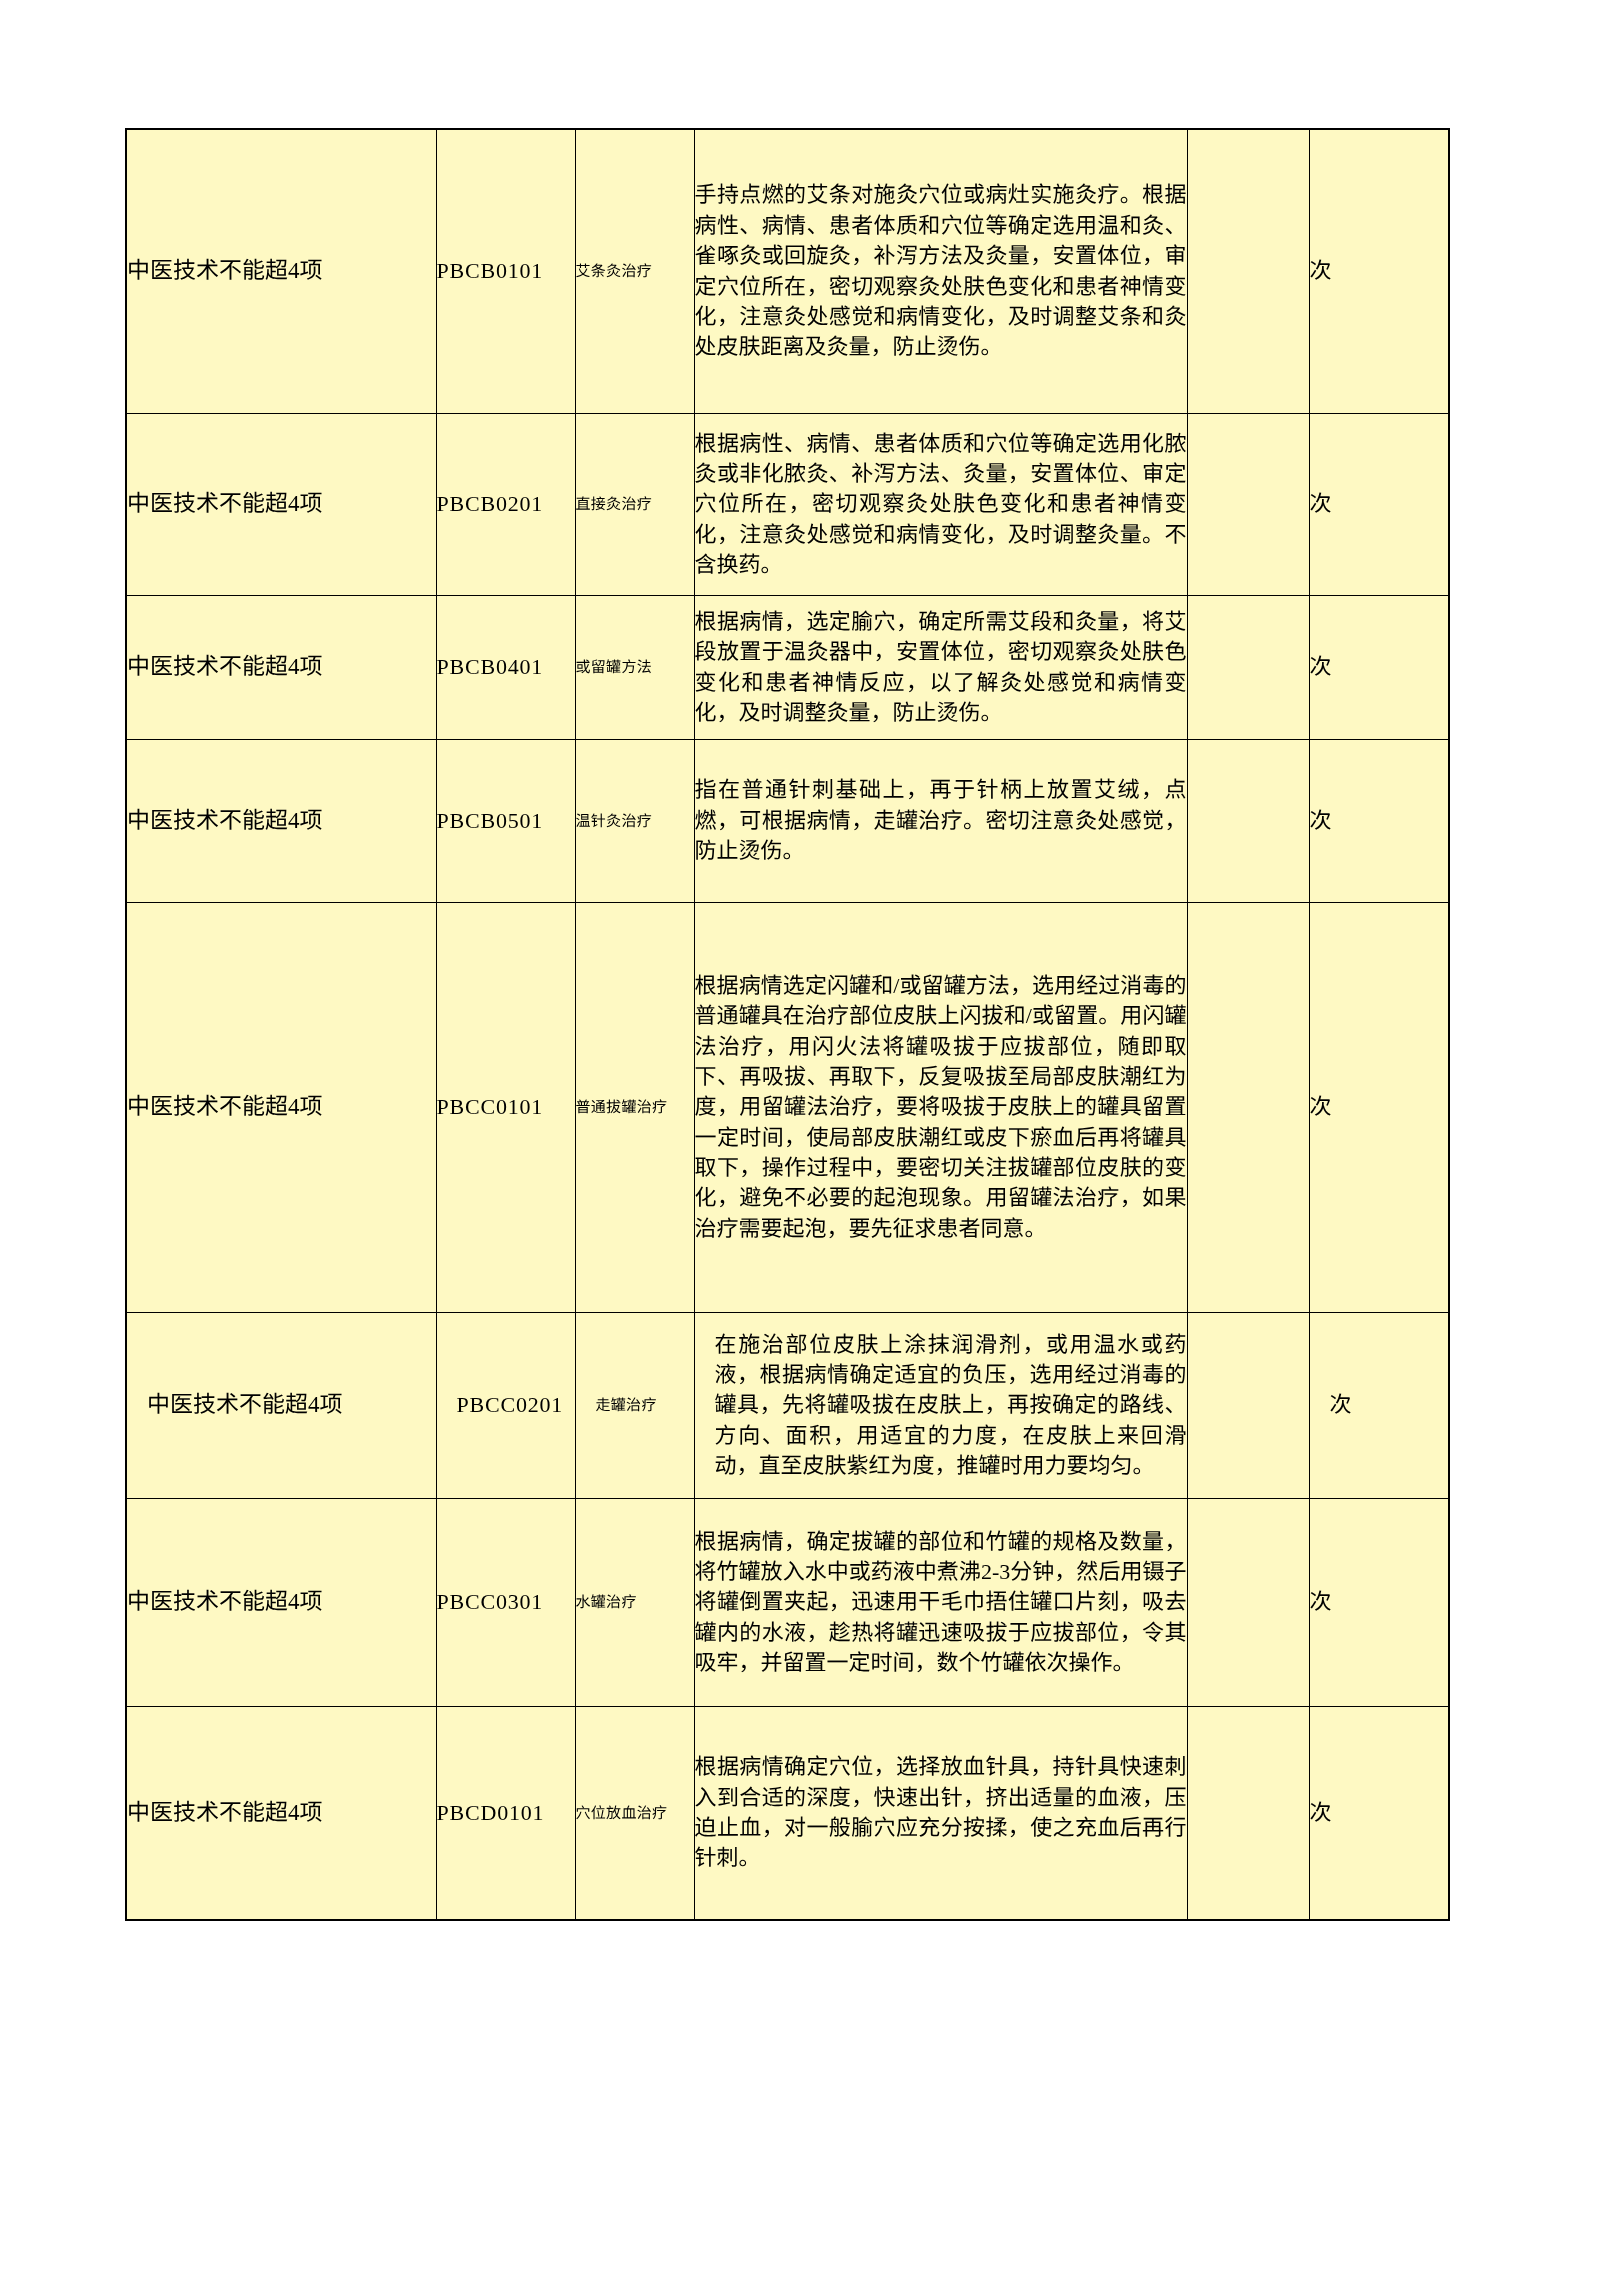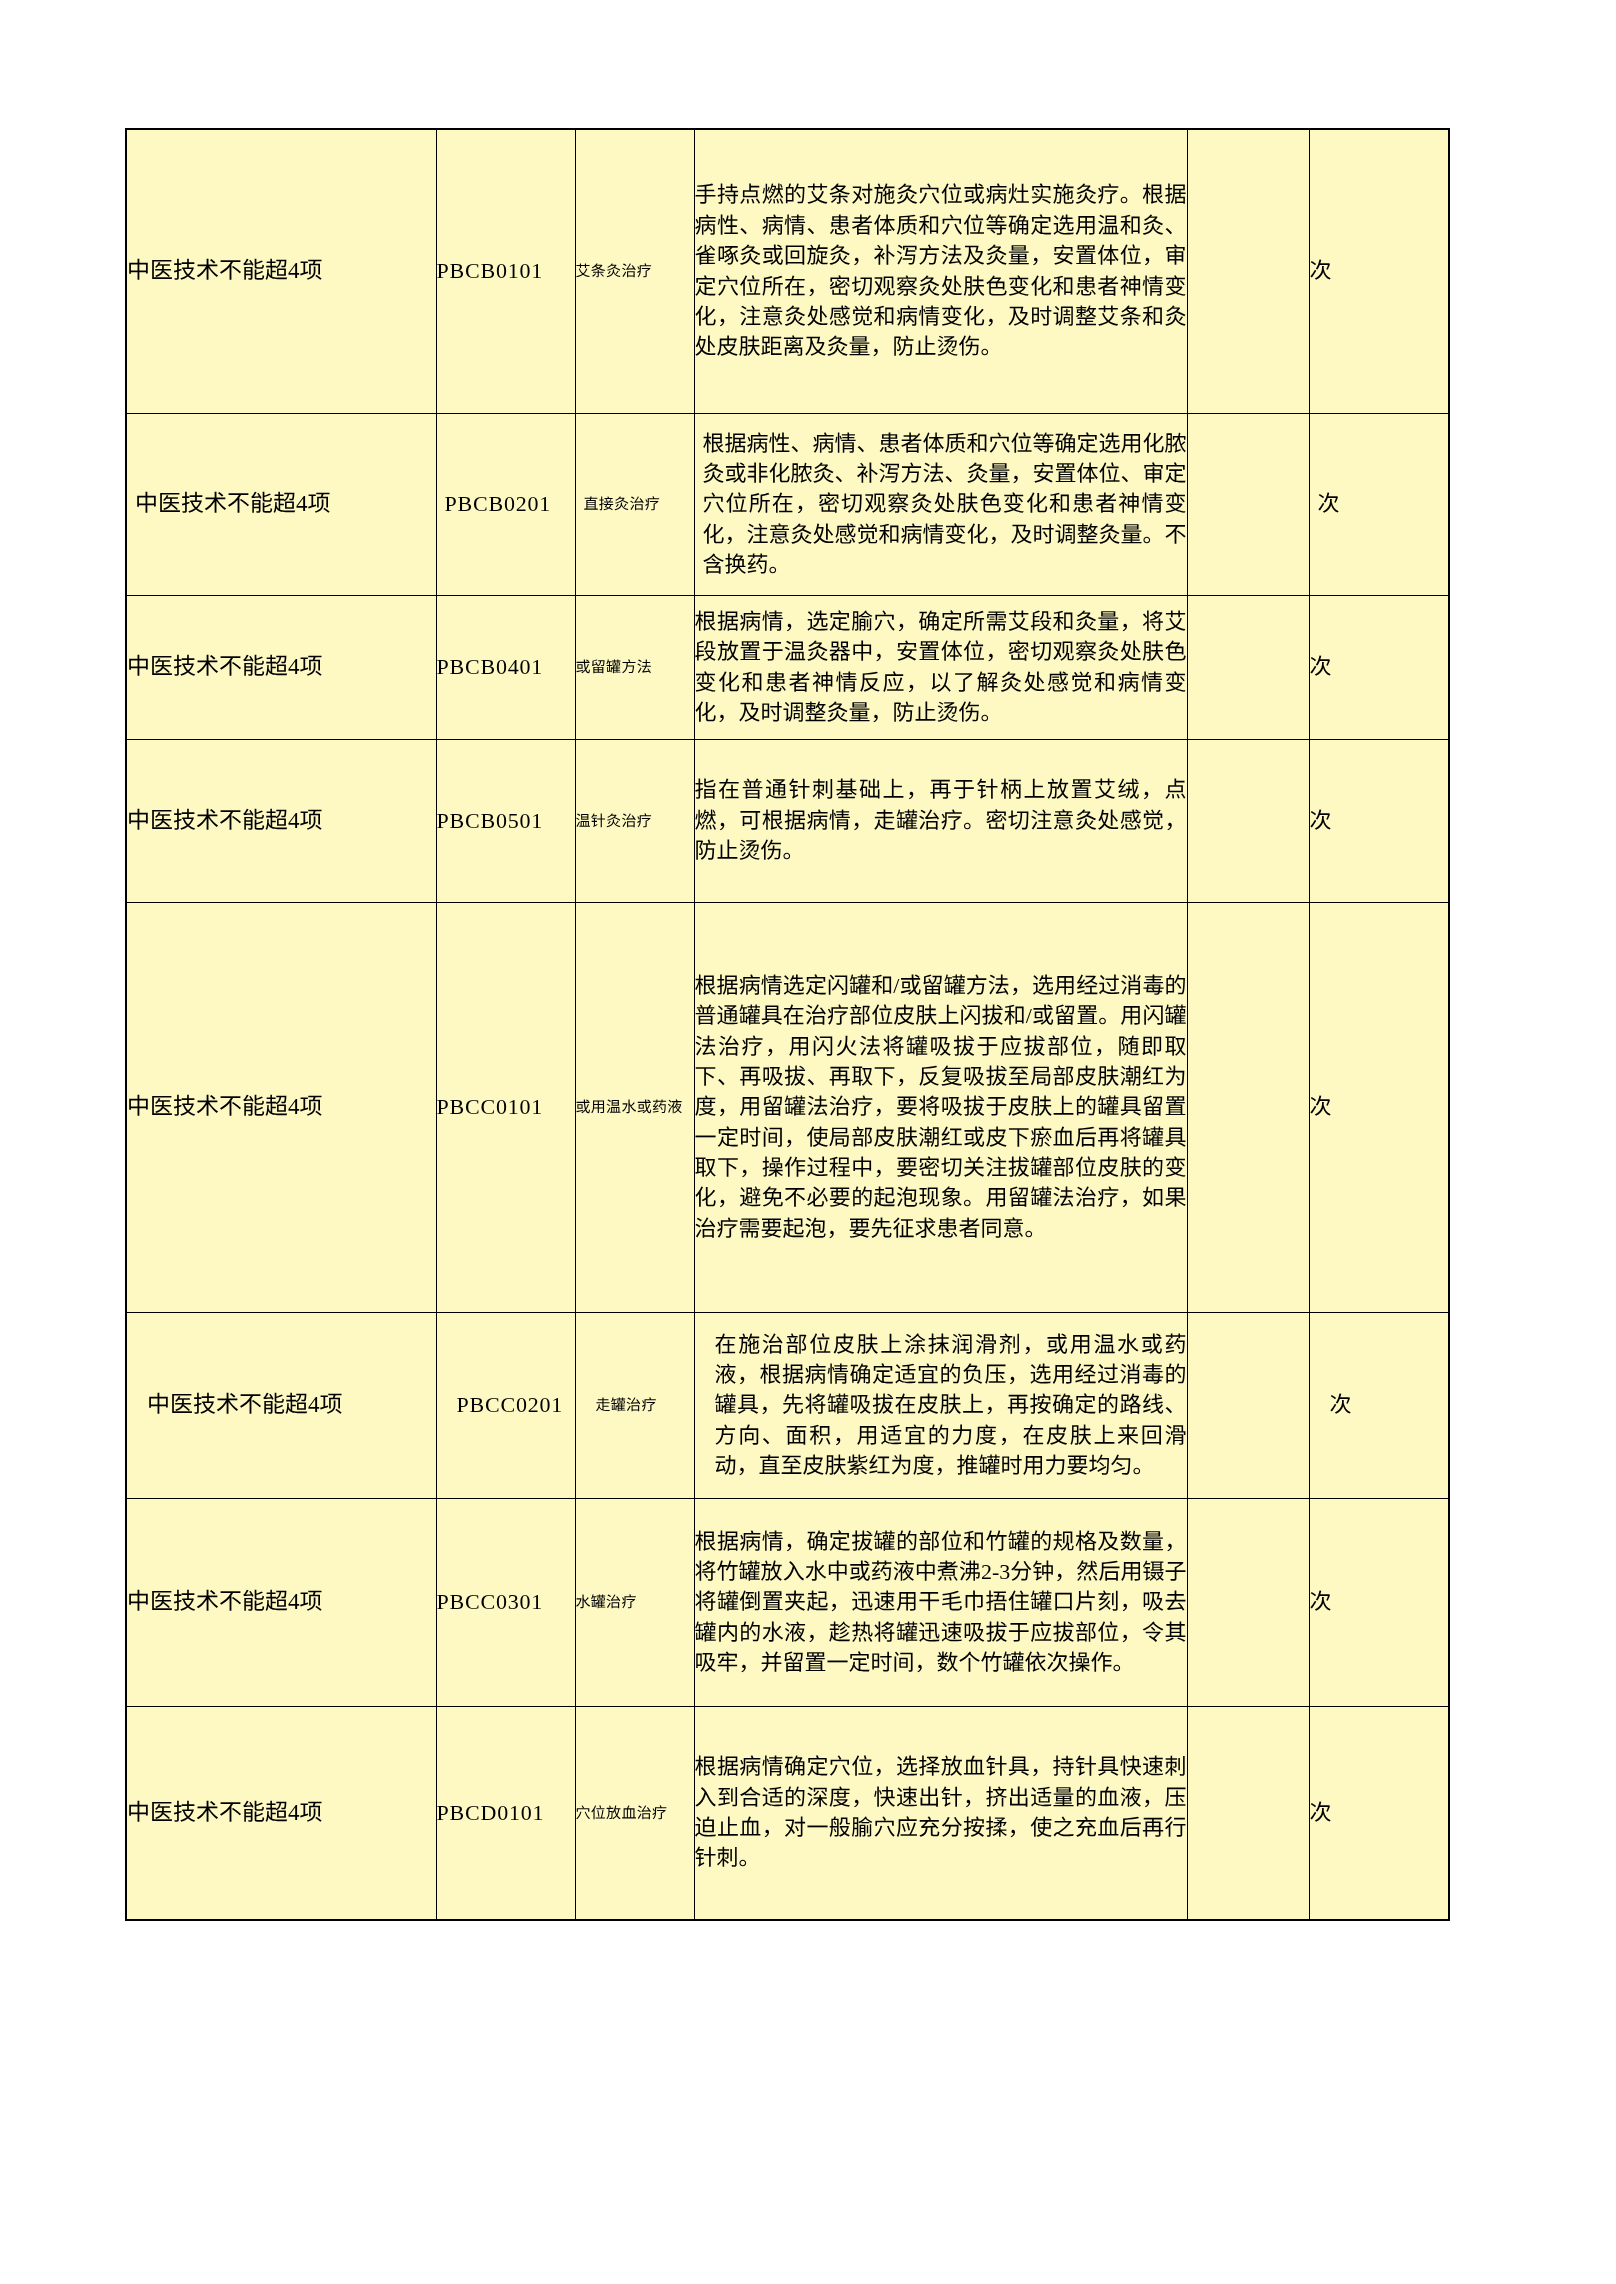--- a/index.html
+++ b/index.html
@@ -82,21 +82,21 @@
   .cell-blank {
     font-size: 21.5px;
   }
   .cell-unit {
     font-size: 22px;
     line-height: 1.4;
     padding: 2.6px 3.9px 2.6px 10.4px;
   }
   
   tr.r0 td { height: 283px; }
-  tr.r1 td { height: 181px; padding-left: 8px; }
+  tr.r1 td { height: 181px; }
   tr.r2 td { height: 143px; }
   tr.r3 td { height: 162px; }
   tr.r4 td { height: 409px; }
   tr.r5 td { height: 185px; padding-left: 20px; }
   tr.r6 td { height: 207px; }
   tr.r7 td { height: 212px; }
 </style>
 </head>
 <body>
 
@@ -145,21 +145,21 @@
           <td class="cell-code">PBCB0501</td>
           <td class="cell-name">温针灸治疗</td>
           <td class="cell-desc">指在普通针刺基础上，再于针柄上放置艾绒，点燃，可根据病情，走罐治疗。密切注意灸处感觉，防止烫伤。</td>
           <td class="cell-blank"></td>
           <td class="cell-unit">次</td>
         </tr>
 
         <tr class="r4">
           <td class="cell-category">中医技术不能超4项</td>
           <td class="cell-code">PBCC0101</td>
-          <td class="cell-name">或用温水或药液</td>
+          <td class="cell-name">普通拔罐治疗</td>
           <td class="cell-desc">根据病情选定闪罐和/或留罐方法，选用经过消毒的普通罐具在治疗部位皮肤上闪拔和/或留置。用闪罐法治疗，用闪火法将罐吸拔于应拔部位，随即取下、再吸拔、再取下，反复吸拔至局部皮肤潮红为度，用留罐法治疗，要将吸拔于皮肤上的罐具留置一定时间，使局部皮肤潮红或皮下瘀血后再将罐具取下，操作过程中，要密切关注拔罐部位皮肤的变化，避免不必要的起泡现象。用留罐法治疗，如果治疗需要起泡，要先征求患者同意。</td>
           <td class="cell-blank"></td>
           <td class="cell-unit">次</td>
         </tr>
 
         <tr class="r5">
           <td class="cell-category">中医技术不能超4项</td>
           <td class="cell-code">PBCC0201</td>
           <td class="cell-name">走罐治疗</td>
           <td class="cell-desc">在施治部位皮肤上涂抹润滑剂，或用温水或药液，根据病情确定适宜的负压，选用经过消毒的罐具，先将罐吸拔在皮肤上，再按确定的路线、方向、面积，用适宜的力度，在皮肤上来回滑动，直至皮肤紫红为度，推罐时用力要均匀。</td>

